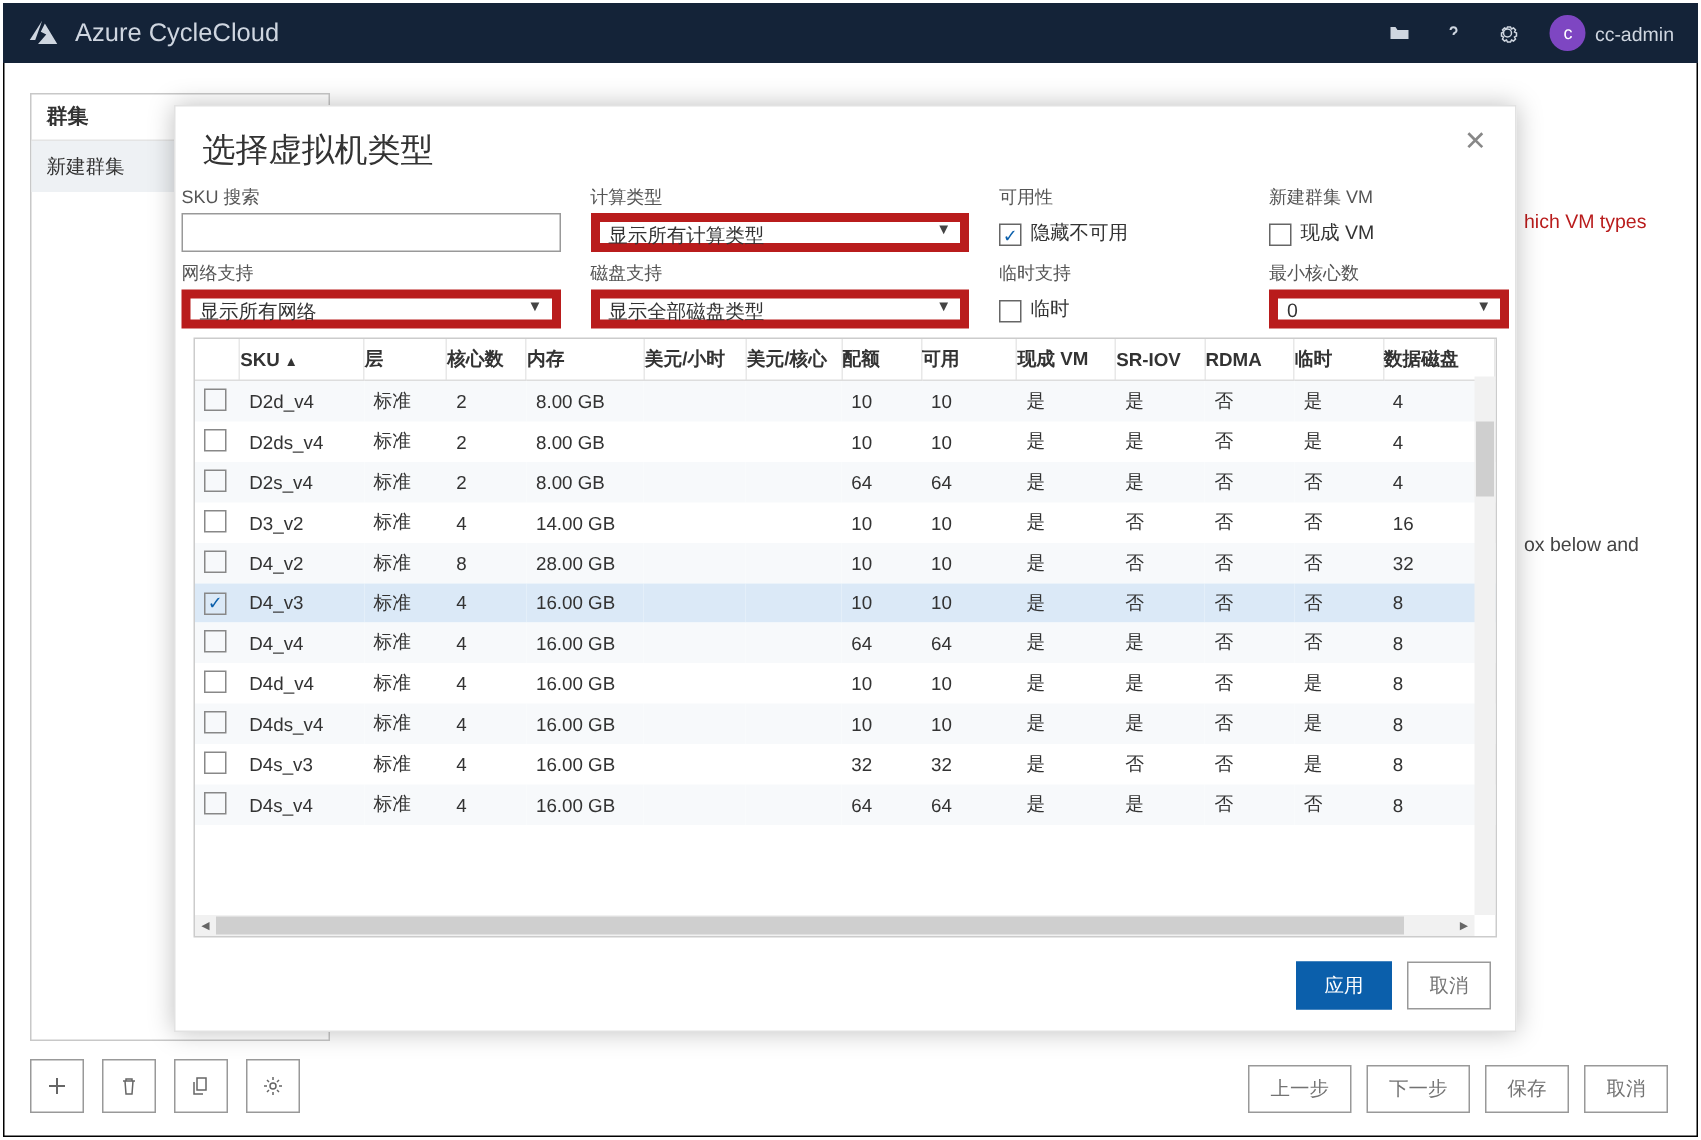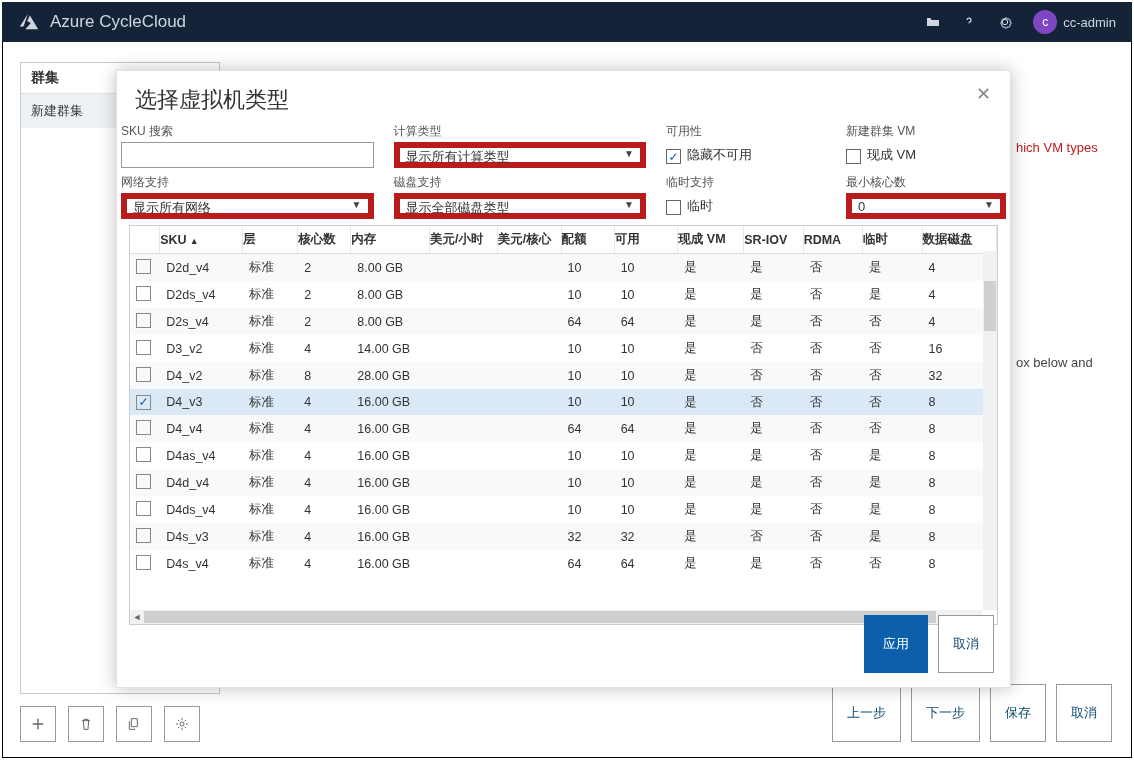--- a/index.html
+++ b/index.html
@@ -23,21 +23,21 @@
   
   .bg-hint-1 { position:absolute; left:1016px; top:140px; font-size:13px; color:#b91c1c; white-space:pre; }
   .bg-hint-2 { position:absolute; left:1016px; top:355px; font-size:13px; color:#444; white-space:pre; }
 
   
   .bottom-btnbar { position:absolute; left:20px; bottom:18px; display:flex; gap:12px; }
   .icon-btn { width:36px; height:36px; border:1px solid #999; display:flex; align-items:center; justify-content:center; cursor:pointer; }
   .icon-btn svg { width:16px; height:16px; stroke:#666; fill:none; }
 
   .bottom-right-btns { position:absolute; right:22px; bottom:18px; display:flex; gap:10px; }
-  .std-btn { border:1px solid #999; background:#fff; padding:19px 14px; font-size:13px; cursor:pointer; color:#0c4a6e; }
+  .std-btn { border:1px solid #999; background:#fff; padding:6px 14px; font-size:13px; cursor:pointer; color:#737373; }
 
   
   .modal { position:absolute; left:116px; top:70px; width:895px; height:618px; background:#fff; box-shadow:0 0 16px rgba(0,0,0,.25); border:1px solid #e2e2e2; }
   .modal-title { font-size:22px; padding:14px 18px 8px; color:#333; }
   .close-x { position:absolute; right:14px; top:12px; width:20px; height:20px; cursor:pointer; color:#888; font-size:18px; }
   .filters { padding:0 4px; }
   .frow { display:flex; gap:20px; margin-bottom:6px; }
   .fcell { flex:1; display:flex; flex-direction:column; }
   .fcell.sm { flex:0 0 160px; }
   .flabel { font-size:12px; color:#555; margin-bottom:2px; }
@@ -343,36 +343,20 @@
             <td>64</td>
             <td>64</td>
             <td>是</td>
             <td>是</td>
             <td>否</td>
             <td>否</td>
             <td>8</td>
           </tr>
           <tr>
             <td><span class="rowchk "></span></td>
-            <td>D4as_v4</td>
-            <td>标准</td>
-            <td>4</td>
-            <td>16.00 GB</td>
-            <td></td>
-            <td></td>
-            <td>10</td>
-            <td>10</td>
-            <td>是</td>
-            <td>是</td>
-            <td>否</td>
-            <td>是</td>
-            <td>8</td>
-          </tr>
-          <tr>
-            <td><span class="rowchk "></span></td>
             <td>D4d_v4</td>
             <td>标准</td>
             <td>4</td>
             <td>16.00 GB</td>
             <td></td>
             <td></td>
             <td>10</td>
             <td>10</td>
             <td>是</td>
             <td>是</td>

